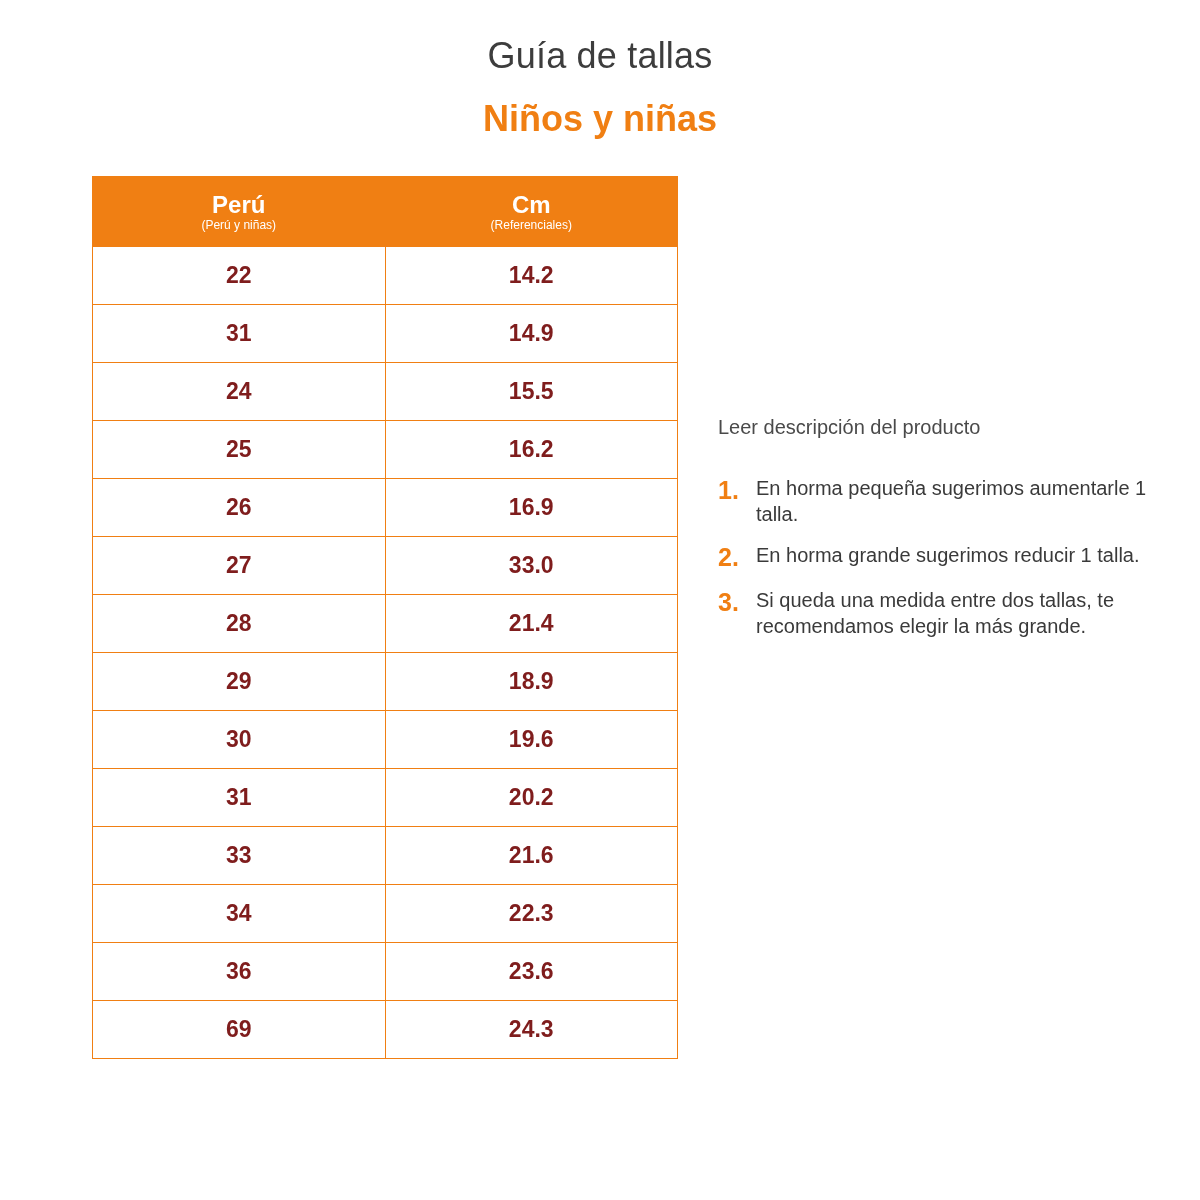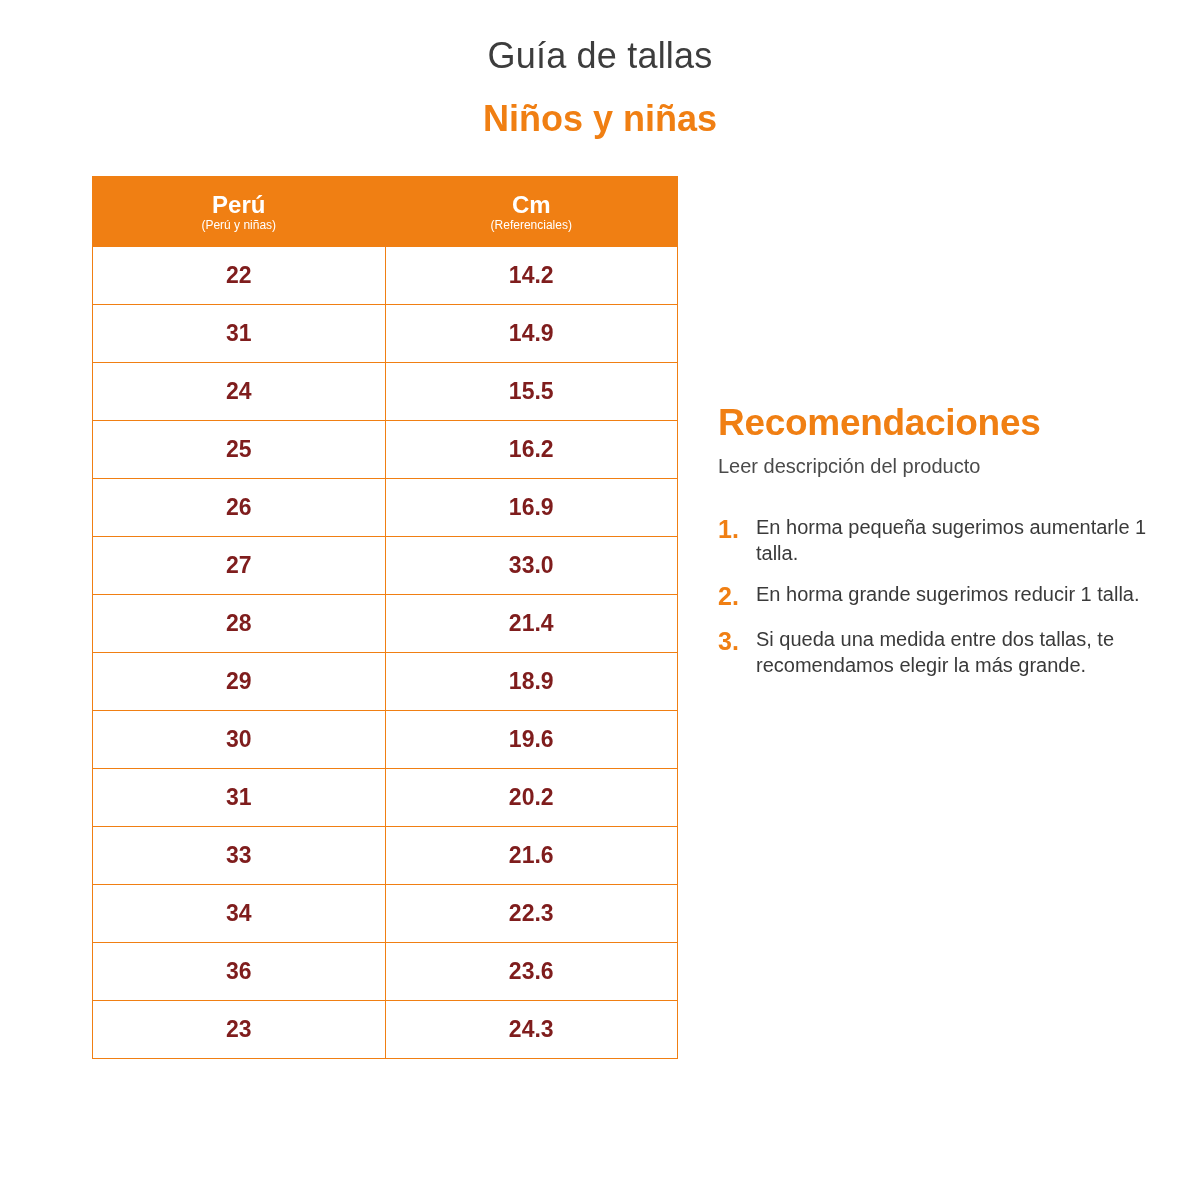--- a/index.html
+++ b/index.html
@@ -199,29 +199,28 @@
         </tr>
         <tr>
           <td>34</td>
           <td>22.3</td>
         </tr>
         <tr>
           <td>36</td>
           <td>23.6</td>
         </tr>
         <tr>
-          <td>23</td>
+          <td>69</td>
           <td>24.3</td>
         </tr>
       </tbody>
     </table>
   </div>
 
   <div class="recs">
-    <div class="recs-title">Recomendaciones</div>
     <div class="recs-sub">Leer descripción del producto</div>
     <div class="recs-list">
       <div class="rec-item">
         <div class="rec-num">1.</div>
         <div class="rec-text">En horma pequeña sugerimos aumentarle 1 talla.</div>
       </div>
       <div class="rec-item">
         <div class="rec-num">2.</div>
         <div class="rec-text">En horma grande sugerimos reducir 1 talla.</div>
       </div>

